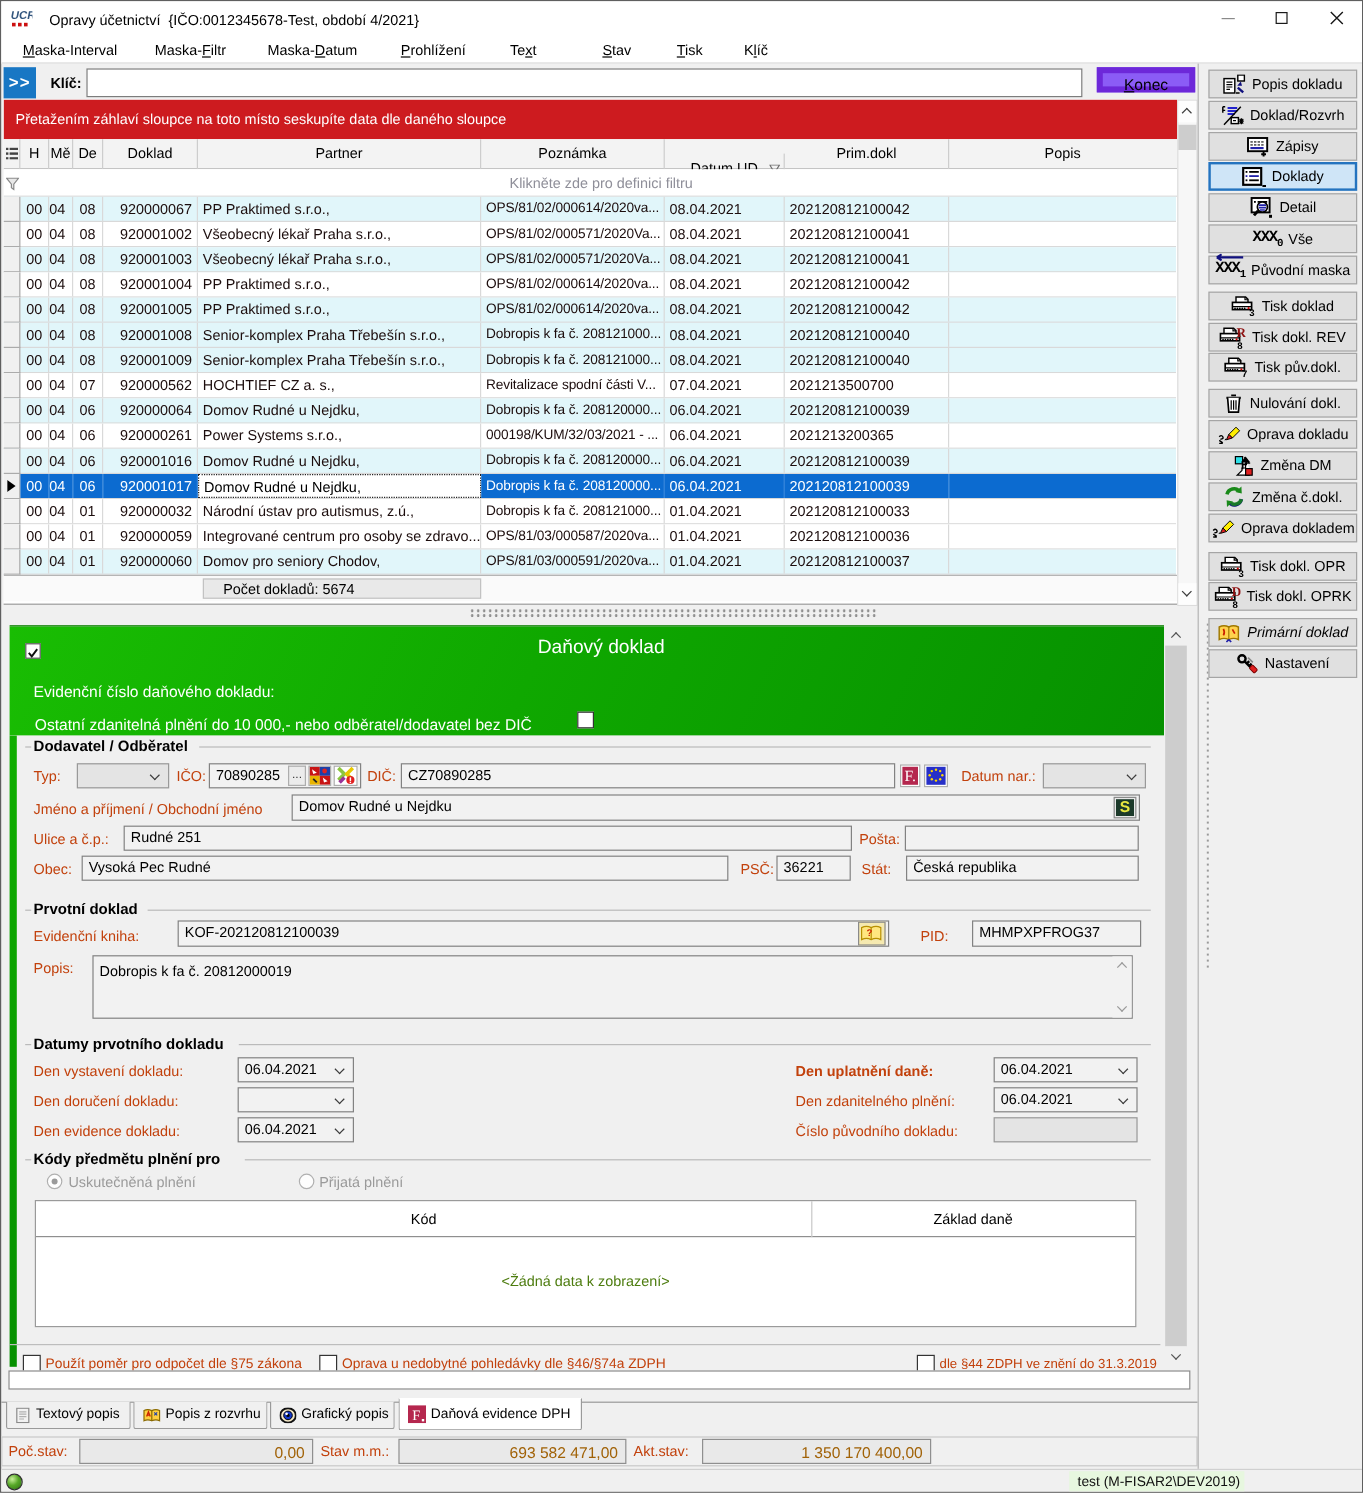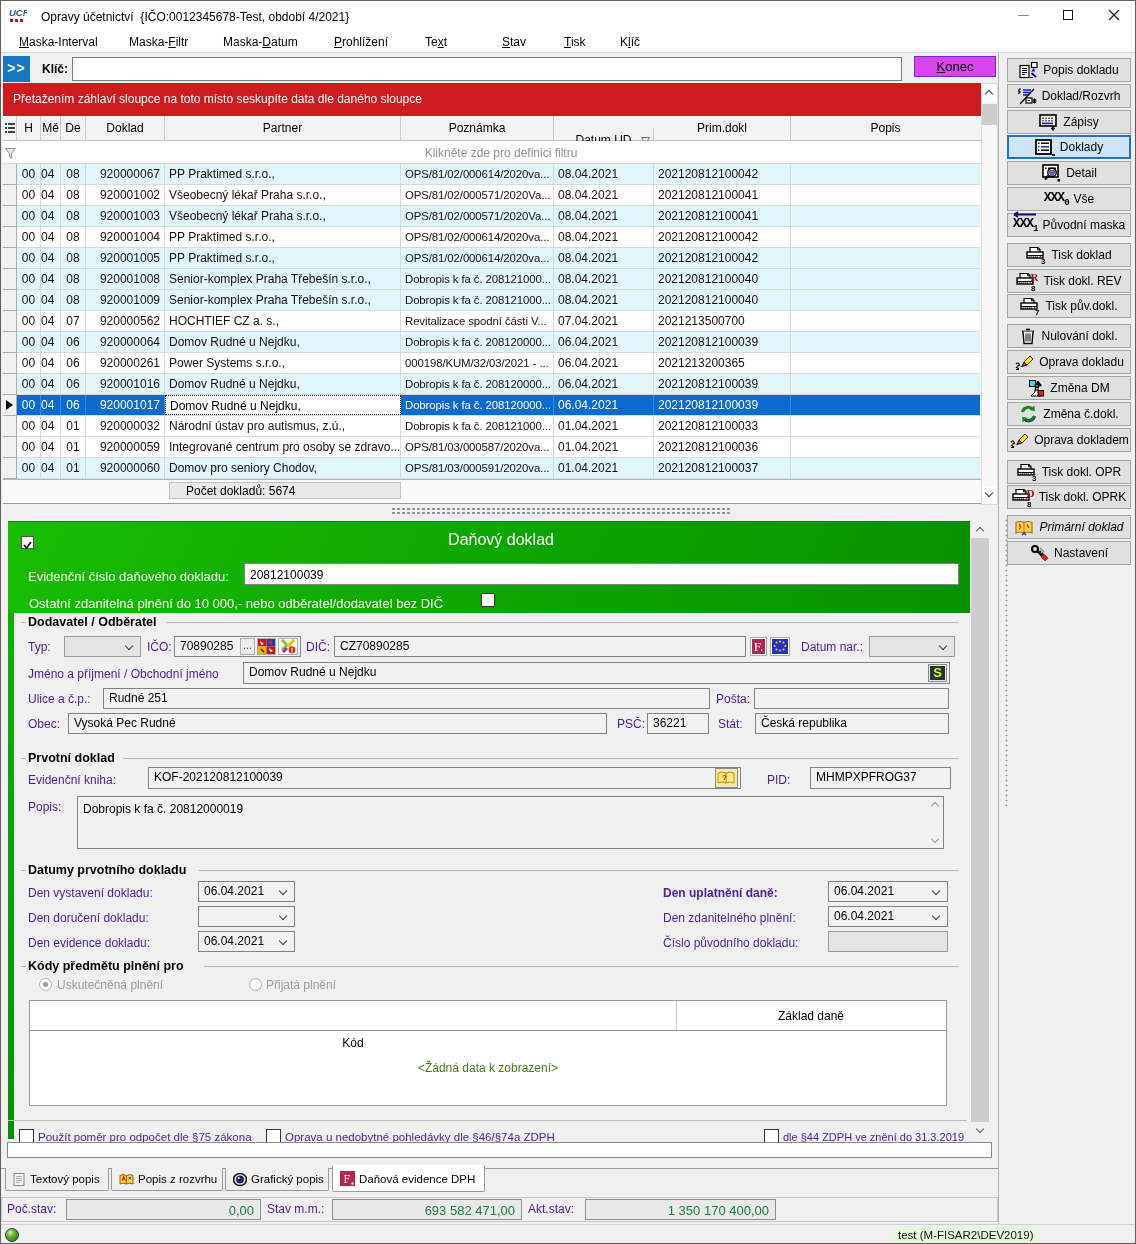--- a/index.html
+++ b/index.html
@@ -8,21 +8,21 @@
 .ab { position:absolute; }
 .t13 { font-size:12px; }
 .inp { position:absolute; background:#f2f2f2; border:1px solid #828282; font-size:12px; color:#000; padding:2px 0 0 5px; white-space:nowrap; overflow:hidden; }
 .inpw { background:#fff; }
 .chev { position:absolute; width:6px; height:6px; border-right:1px solid #3c3c3c; border-bottom:1px solid #3c3c3c; transform:rotate(45deg); }
 .grphdr { position:absolute; font-size:12.5px; font-weight:bold; color:#000; white-space:nowrap; }
 .grpline { position:absolute; height:1px; background:#bababa; }
 .cbx { position:absolute; width:13px; height:13px; background:#fff; border:1px solid #555; }
 .radio { position:absolute; width:13px; height:13px; border:1px solid #b0b0b0; border-radius:50%; background:#fdfdfd; }
 .glabel { color:#9a9a9a; font-size:12px; position:absolute; white-space:nowrap; }
-.flabel { position:absolute; font-size:12px; color:#4c1d95; white-space:nowrap;text-align:center; }
+.flabel { position:absolute; font-size:12px; color:#c2410c; white-space:nowrap;text-align:center; }
 
 .hcell { position:absolute; top:0; height:25px; border-right:1px solid #cdcdcd; font-size:12px; color:#000; text-align:center; line-height:24px; overflow:hidden; }
 .row { position:absolute; width:977px; height:21px; border-bottom:1px solid #d9d9d9; }
 .cell { position:absolute; top:0; height:20px; font-size:12px; line-height:20px; border-right:1px solid #d9d9d9; padding-left:4px; white-space:nowrap; overflow:hidden; color:#1c0d0d; }
 .ic { left:0; width:14px; height:21px; background:#f0f0f0; border-right:1px solid #ababab; border-bottom:1px solid #ababab; padding-left:0; }
 .cH { left:14px; width:24px; text-align:center; padding-left:0; }
 .cM { left:38px; width:20px; text-align:left; padding-left:0; }
 .cD { left:58px; width:25px; text-align:center; padding-left:0; }
 .cDok { left:83px; width:79px; text-align:right; padding:0 4px 0 0; }
 .cPar { left:162px; width:236px; }
@@ -32,21 +32,21 @@
 .cPop { left:788px; width:189px; border-right:none; }
 .sel .cell { background:#0c6bd0; color:#fff; border-right-color:#3a88db; }
 .sel .ic { background:#f0f0f0; border-right:1px solid #ababab; }
 
 .sbtn { position:absolute; left:1006px; width:124px; height:24px; background:#e0e0e0; border:1px solid #a5a5a5; display:flex; align-items:center; justify-content:center; font-size:13px; color:#000; white-space:nowrap; }
 .sbtn svg, .sbtn .ictxt { margin-right:5px; flex:none; }
 .sbtn { font-size:12px; }
 
 .tab { position:absolute; top:1167px; height:23px; background:#f0f0f0; border:1px solid #9a9a9a; border-top:none; display:flex; align-items:center; font-size:11.5px; color:#000; padding:0 7px; border-radius:0 0 2px 2px; white-space:nowrap; }
 .tab svg { margin-right:4px; flex:none; }
-.sunk { position:absolute; background:#e9e9e9; border:1px solid #8f8f8f; font-size:13px; color:#15803d; text-align:right; padding:3px 6px 0 0; }
+.sunk { position:absolute; background:#e9e9e9; border:1px solid #8f8f8f; font-size:13px; color:#a16207; text-align:right; padding:3px 6px 0 0; }
 </style>
 </head>
 <body>
 <div id="win">
 
 <div class="ab" style="left:0;top:0;width:1134px;height:29px;background:#fff;"></div>
 <svg class="ab" style="left:8px;top:6px;" width="18" height="17" viewBox="0 0 18 17">
       <text x="0" y="9" font-size="9.5" font-weight="bold" fill="#33567e" font-style="italic">UCR</text>
       <g fill="#cc1111">
         <rect x="1" y="12" width="3" height="3"></rect>
@@ -67,21 +67,21 @@
 <div class="ab t13" style="left:222px;top:34px;">Maska-<u>D</u>atum</div>
 <div class="ab t13" style="left:333px;top:34px;"><u>P</u>rohlížení</div>
 <div class="ab t13" style="left:424px;top:34px;">Te<u>x</u>t</div>
 <div class="ab t13" style="left:501px;top:34px;"><u>S</u>tav</div>
 <div class="ab t13" style="left:563px;top:34px;"><u>T</u>isk</div>
 <div class="ab t13" style="left:619px;top:34px;">K<u>l</u>íč</div>
 
 <div class="ab" style="left:2px;top:55px;width:27px;height:26px;background:#1877c4;color:#fff;font-size:14px;font-weight:bold;text-align:center;line-height:25px;letter-spacing:1px;">&gt;&gt;</div>
 <div class="ab t13" style="left:41px;top:61px;font-weight:bold;">Klíč:</div>
 <div class="ab" style="left:71px;top:56px;width:830px;height:24px;background:#fff;border:1px solid #7c7c7c;"></div>
-<div class="ab" style="left:913px;top:55px;width:82px;height:21px;background:#d946ef;border:1px solid #6d28d9;text-align:center;font-size:13px;line-height:19px;"><u>K</u>onec</div>
+<div class="ab" style="left:913px;top:55px;width:82px;height:21px;background:#8b5cf6;border:5px solid #6d28d9;text-align:center;font-size:13px;line-height:19px;"><u>K</u>onec</div>
 
 <div class="ab" style="left:2px;top:82px;width:978px;height:421px;background:#fff;border-bottom:1px solid #9a9a9a;overflow:hidden;">
 
   <div class="ab" style="left:0;top:0;width:978px;height:33px;background:#cd1b1f;color:#fff;font-size:12px;padding:9px 0 0 10px;">Přetažením záhlaví sloupce na toto místo seskupíte data dle daného sloupce</div>
 
   <div class="ab" style="left:0;top:33px;width:978px;height:25px;background:#f3f3f3;border-bottom:1px solid #c4c4c4;">
     <div class="hcell" style="left:0;width:14px;"><svg width="10" height="10" viewBox="0 0 10 10" style="margin-top:7px;">
             <g fill="#444">
               <rect x="0" y="0" width="2" height="2"></rect>
               <rect x="3" y="0" width="7" height="2"></rect>
@@ -313,21 +313,20 @@
 <div class="ab" style="left:390px;top:506px;width:340px;height:8px;background-image:radial-gradient(circle, #8f8f8f 1.1px, transparent 1.3px);background-size:5px 4px;"></div>
 
 <div class="ab" style="left:7px;top:520px;width:962px;height:618px;background:#f0f0f0;">
 
   <div class="ab" style="left:0;top:0;width:962px;height:92px;background:linear-gradient(115deg,#19bd03 0%,#0fa800 45%,#069100 100%);border-top:1px solid #0a7f00;">
     <div class="cbx" style="left:13px;top:14px;"><svg width="11" height="11" viewBox="0 0 11 11">
             <path d="M2 5 L4.5 8 L9 2" fill="none" stroke="#111" stroke-width="1.6"></path>
           </svg></div>
     <div class="ab" style="left:0;top:9px;width:986px;text-align:center;color:#fff;font-size:16px;">Daňový doklad</div>
     <div class="ab" style="left:20px;top:47px;color:#fff;font-size:13px;">Evidenční číslo daňového dokladu:</div>
-    <div class="inp inpw" style="left:236px;top:41px;width:715px;height:22px;font-size:12px;padding-top:4px;">20812100039</div>
     <div class="ab" style="left:21px;top:74px;color:#fff;font-size:13px;">Ostatní zdanitelná plnění do 10 000,- nebo odběratel/dodavatel bez DIČ</div>
     <div class="cbx" style="left:473px;top:71px;width:14px;height:14px;border-color:#333;"></div>
   </div>
 
   <div class="ab" style="left:0;top:92px;width:962px;height:526px;background:#f0f0f0;"></div>
   <div class="ab" style="left:0;top:92px;width:6px;height:526px;background:linear-gradient(#10ae00,#069000);"></div>
 </div>
 
 <div class="grpline" style="left:20px;top:621px;width:5px;"></div>
 <div class="grphdr" style="left:27px;top:614px;">Dodavatel / Odběratel</div>
@@ -449,21 +448,21 @@
 <div class="radio" style="left:38px;top:977px;">
       <div style="position:absolute;left:3px;top:3px;width:5px;height:5px;border-radius:50%;background:#9a9a9a;"></div>
     </div>
 <div class="glabel" style="left:56px;top:977px;">Uskutečněná plnění</div>
 <div class="radio" style="left:248px;top:977px;"></div>
 <div class="glabel" style="left:265px;top:977px;">Přijatá plnění</div>
 
 <div class="ab" style="left:28px;top:999px;width:918px;height:106px;background:#fff;border:1px solid #9a9a9a;">
   <div class="ab" style="left:0;top:0;width:916px;height:30px;border-bottom:1px solid #8f8f8f;"></div>
   <div class="ab" style="left:646px;top:0;width:1px;height:30px;background:#c8c8c8;"></div>
-  <div class="ab t13" style="left:0;top:8px;width:646px;text-align:center;margin-top:27px;">Kód</div>
+  <div class="ab t13" style="left:0;top:8px;width:646px;text-align:center;">Kód</div>
   <div class="ab t13" style="left:646px;top:8px;width:270px;text-align:center;">Základ daně</div>
   <div class="ab t13" style="left:0;top:60px;width:916px;text-align:center;color:#4d7c0f;">&lt;Žádná data k zobrazení&gt;</div>
 </div>
 
 <div class="cbx" style="left:18px;top:1128px;width:15px;height:15px;border-color:#333;"></div>
 <div class="flabel" style="left:37px;top:1130px;font-size:11.5px;">Použít poměr pro odpočet dle §75 zákona</div>
 <div class="cbx" style="left:265px;top:1128px;width:15px;height:15px;border-color:#333;"></div>
 <div class="flabel" style="left:284px;top:1130px;font-size:11.5px;">Oprava u nedobytné pohledávky dle §46/§74a ZDPH</div>
 <div class="cbx" style="left:763px;top:1128px;width:15px;height:15px;border-color:#333;"></div>
 <div class="flabel" style="left:782px;top:1130px;font-size:11px;">dle §44 ZDPH ve znění do 31.3.2019</div>

